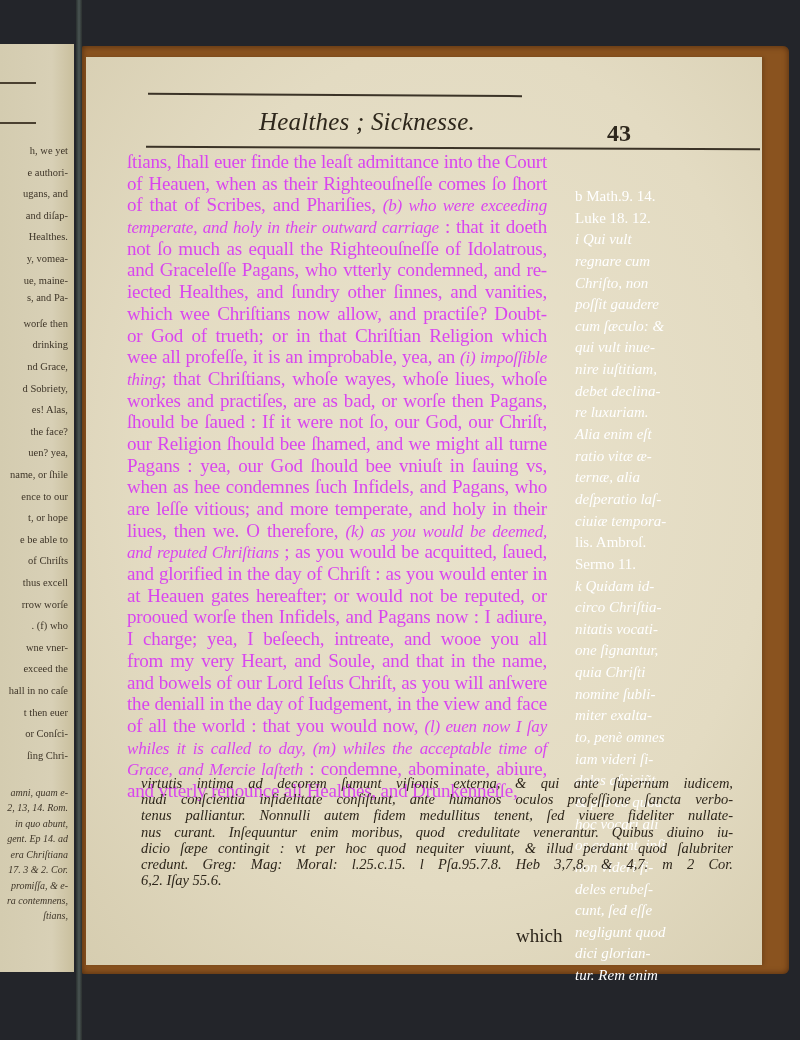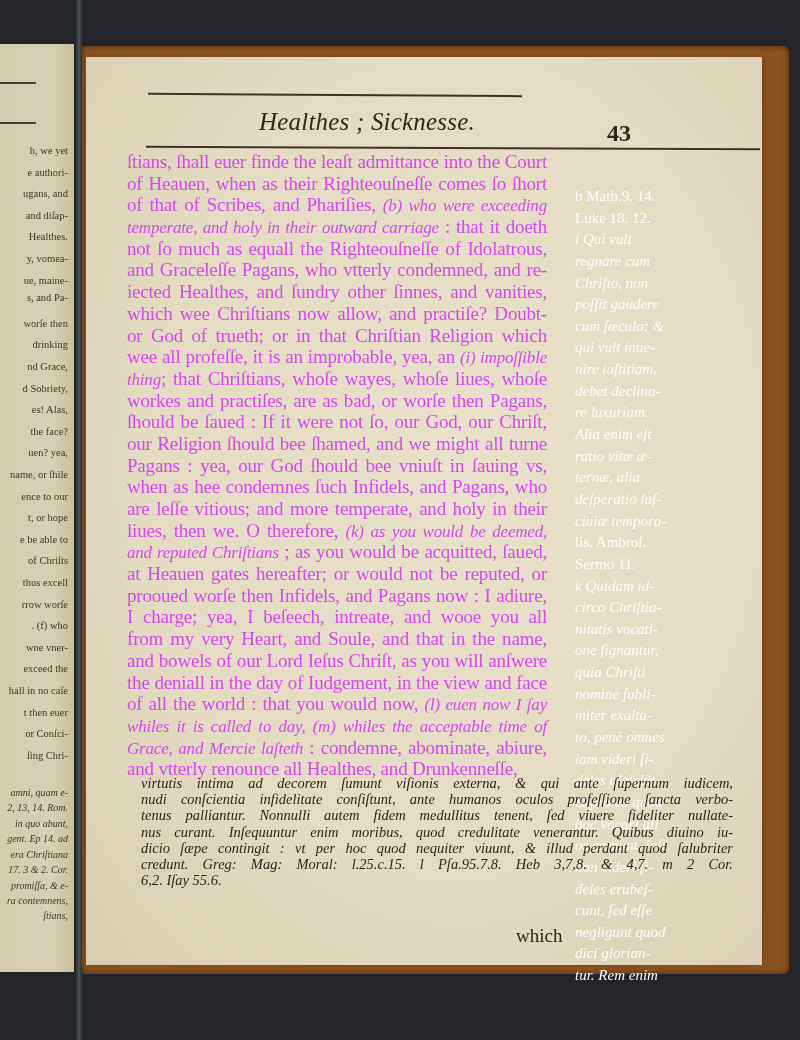--- a/index.html
+++ b/index.html
@@ -151,20 +151,21 @@
     <div class="line">wee all profeſſe, it is an improbable, yea, an <i>(i) impoſſible</i></div>
     <div class="line"><i>thing</i>; that Chriſtians, whoſe wayes, whoſe liues, whoſe</div>
     <div class="line">workes and practiſes, are as bad, or worſe then Pagans,</div>
     <div class="line">ſhould be ſaued : If it were not ſo, our God, our Chriſt,</div>
     <div class="line">our Religion ſhould bee ſhamed, and we might all turne</div>
     <div class="line">Pagans : yea, our God ſhould bee vniuſt in ſauing vs,</div>
     <div class="line">when as hee condemnes ſuch Infidels, and Pagans, who</div>
     <div class="line">are leſſe vitious; and more temperate, and holy in their</div>
     <div class="line">liues, then we. O therefore, <i>(k) as you would be deemed,</i></div>
     <div class="line"><i>and reputed Chriſtians</i> ; as you would be acquitted, ſaued,</div>
+    <div class="line">and glorified in the day of Chriſt : as you would enter in</div>
     <div class="line">at Heauen gates hereafter; or would not be reputed, or</div>
     <div class="line">prooued worſe then Infidels, and Pagans now : I adiure,</div>
     <div class="line">I charge; yea, I beſeech, intreate, and wooe you all</div>
     <div class="line">from my very Heart, and Soule, and that in the name,</div>
     <div class="line">and bowels of our Lord Ieſus Chriſt, as you will anſwere</div>
     <div class="line">the deniall in the day of Iudgement, in the view and face</div>
     <div class="line">of all the world : that you would now, <i>(l) euen now I ſay</i></div>
     <div class="line"><i>whiles it is called to day, (m) whiles the acceptable time of</i></div>
     <div class="line"><i>Grace, and Mercie laſteth</i> : condemne, abominate, abiure,</div>
     <div class="line last">and vtterly renounce all Healthes, and Drunkenneſſe,</div>

